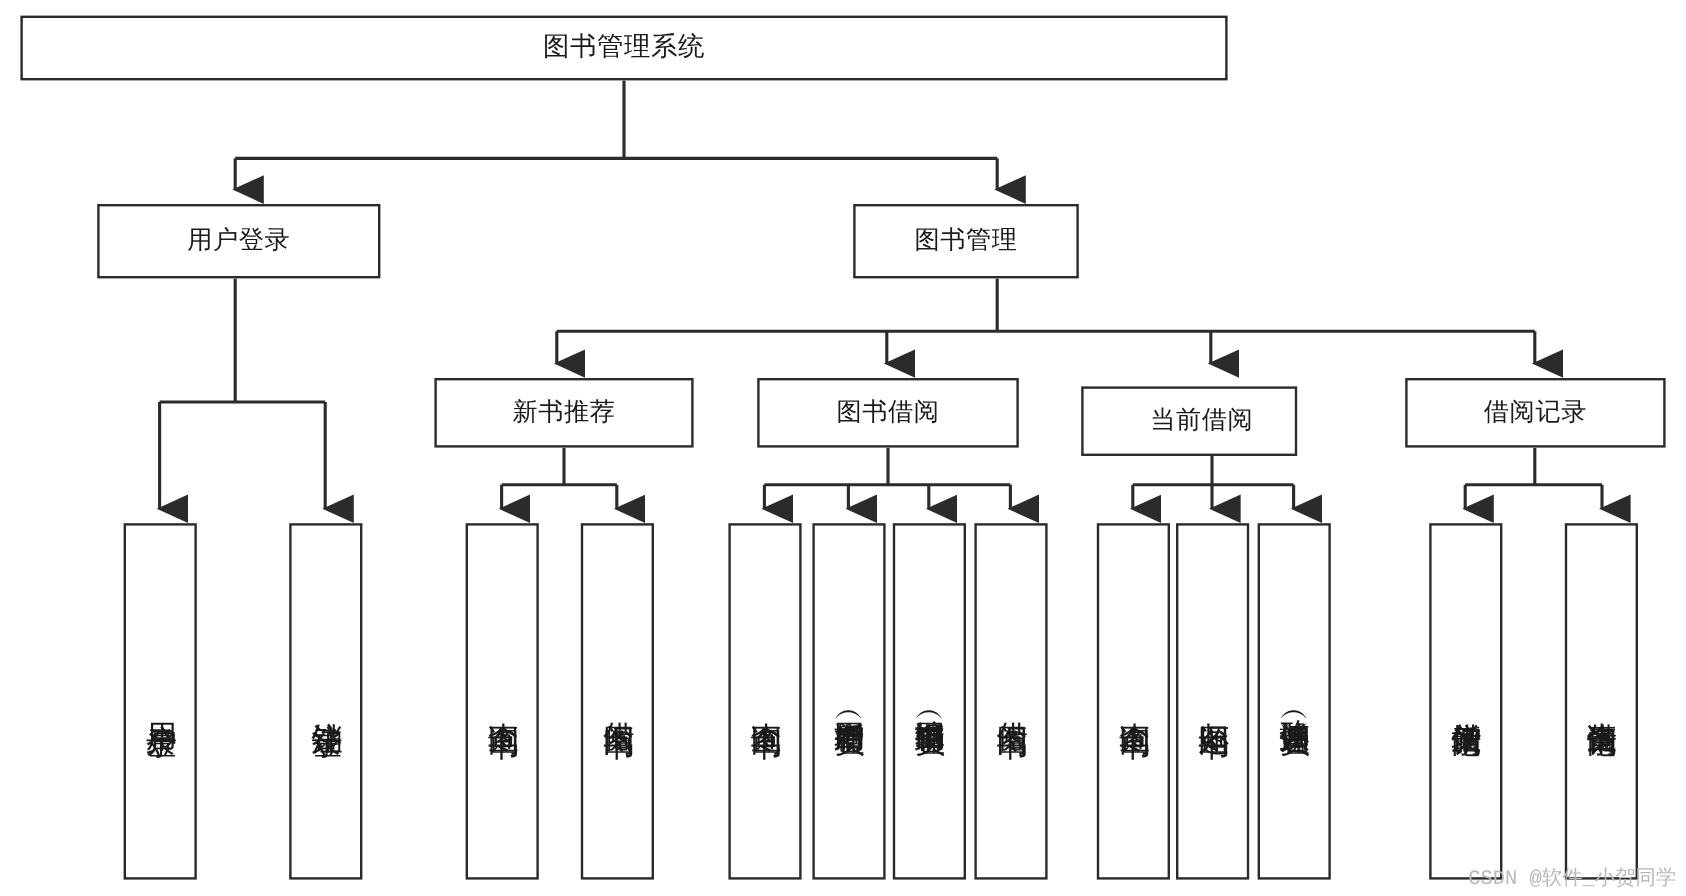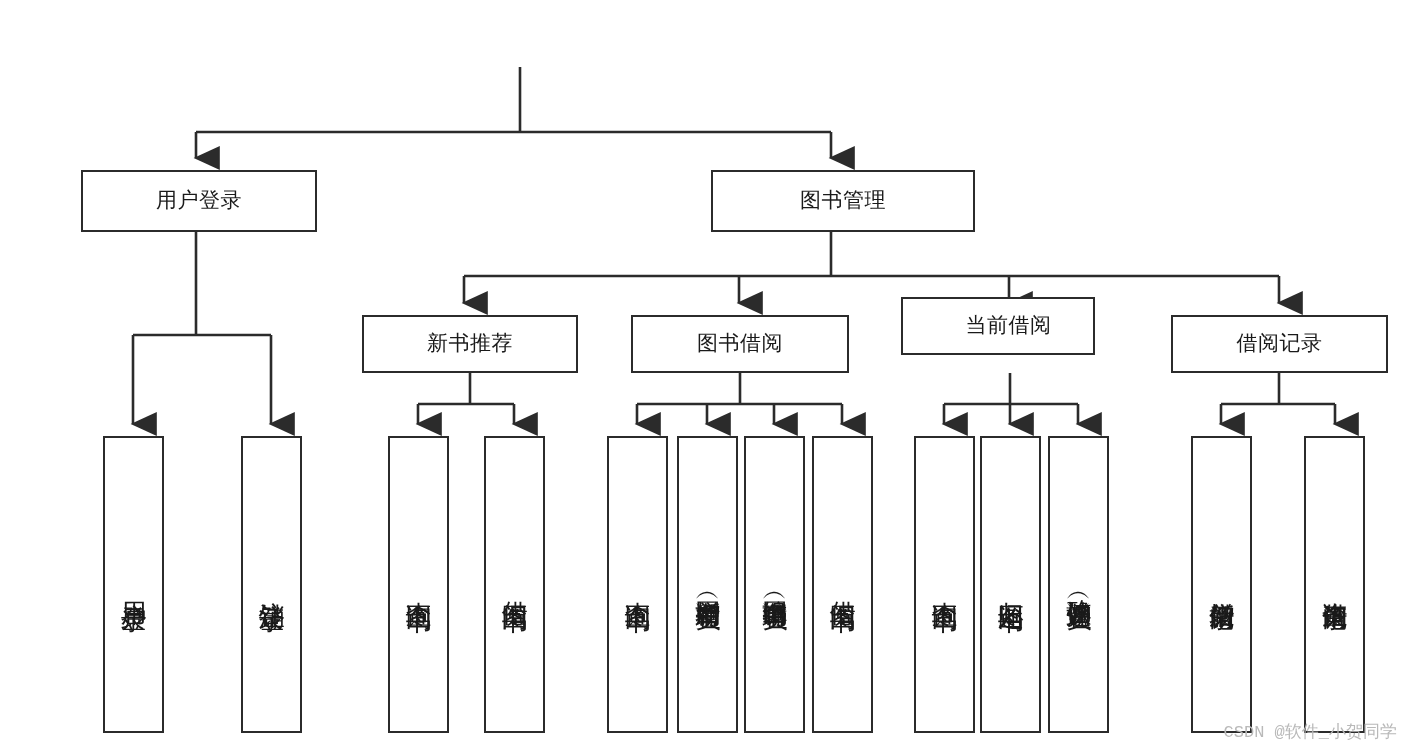--- a/index.html
+++ b/index.html
@@ -122,35 +122,38 @@
       <path d="M 1010 404 L 1010 424" marker-end="url(#arrow)"></path>
       <path d="M 1078 404 L 1078 424" marker-end="url(#arrow)"></path>
 
       <path d="M 1279 373 L 1279 404"></path>
       <path d="M 1221 404 L 1335 404"></path>
       <path d="M 1221 404 L 1221 424" marker-end="url(#arrow)"></path>
       <path d="M 1335 404 L 1335 424" marker-end="url(#arrow)"></path>
     </g>
   </svg>
 
+  <div class="node horiz root" style="left:17px; top:13px; width:1006px; height:54px;">
+    <span class="lbl">图书管理系统</span>
+  </div>
 
   <div class="node horiz" style="left:81px; top:170px; width:236px; height:62px;">
     <span class="lbl">用户登录</span>
   </div>
-  <div class="node horiz" style="left:711px; top:170px; width:264px; height:62px;">
+  <div class="node horiz" style="left:711px; top:170px; width:188px; height:62px;">
     <span class="lbl">图书管理</span>
   </div>
 
   <div class="node horiz" style="left:362px; top:315px; width:216px; height:58px;">
     <span class="lbl">新书推荐</span>
   </div>
   <div class="node horiz" style="left:631px; top:315px; width:218px; height:58px;">
     <span class="lbl">图书借阅</span>
   </div>
-  <div class="node horiz" style="left:901px; top:297px; width:194px; height:58px;padding-left:21px;">
+  <div class="node horiz" style="left:901px; top:322px; width:180px; height:58px;padding-left:21px;">
     <span class="lbl">当前借阅</span>
   </div>
   <div class="node horiz" style="left:1171px; top:315px; width:217px; height:58px;align-items:center;">
     <span class="lbl">借阅记录</span>
   </div>
 
   <div class="node vert" style="left:103px; top:436px; width:61px; height:297px;">
     <span class="lbl">用户登录</span>
   </div>
   <div class="node vert" style="left:241px; top:436px; width:61px; height:297px;">

